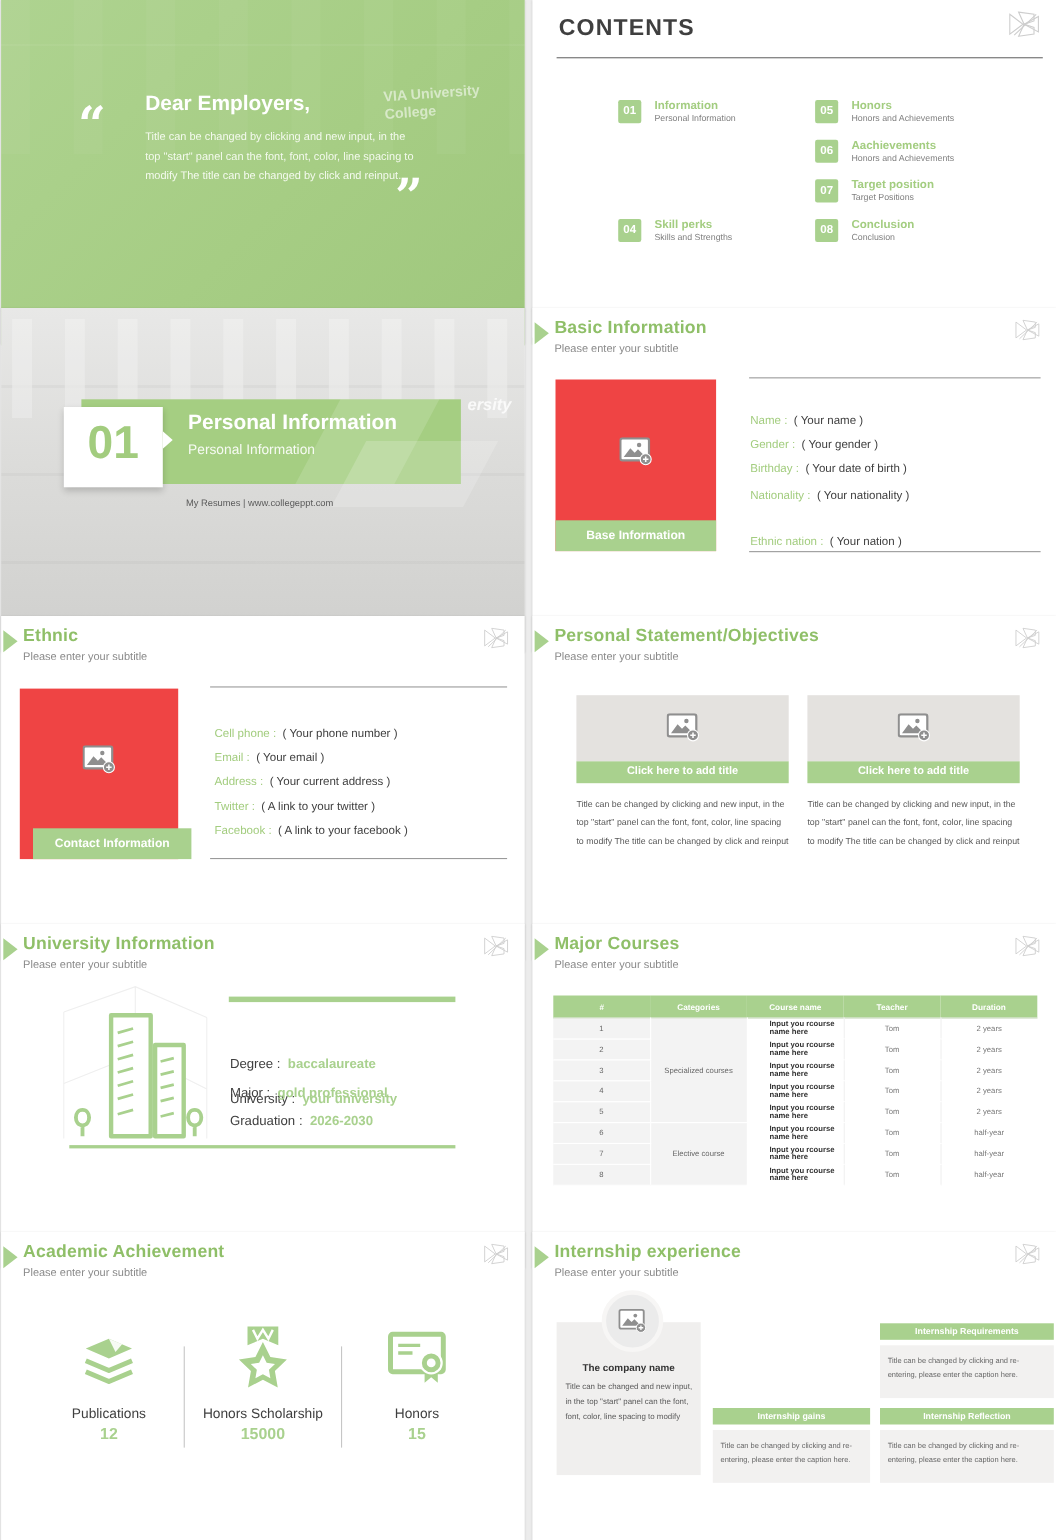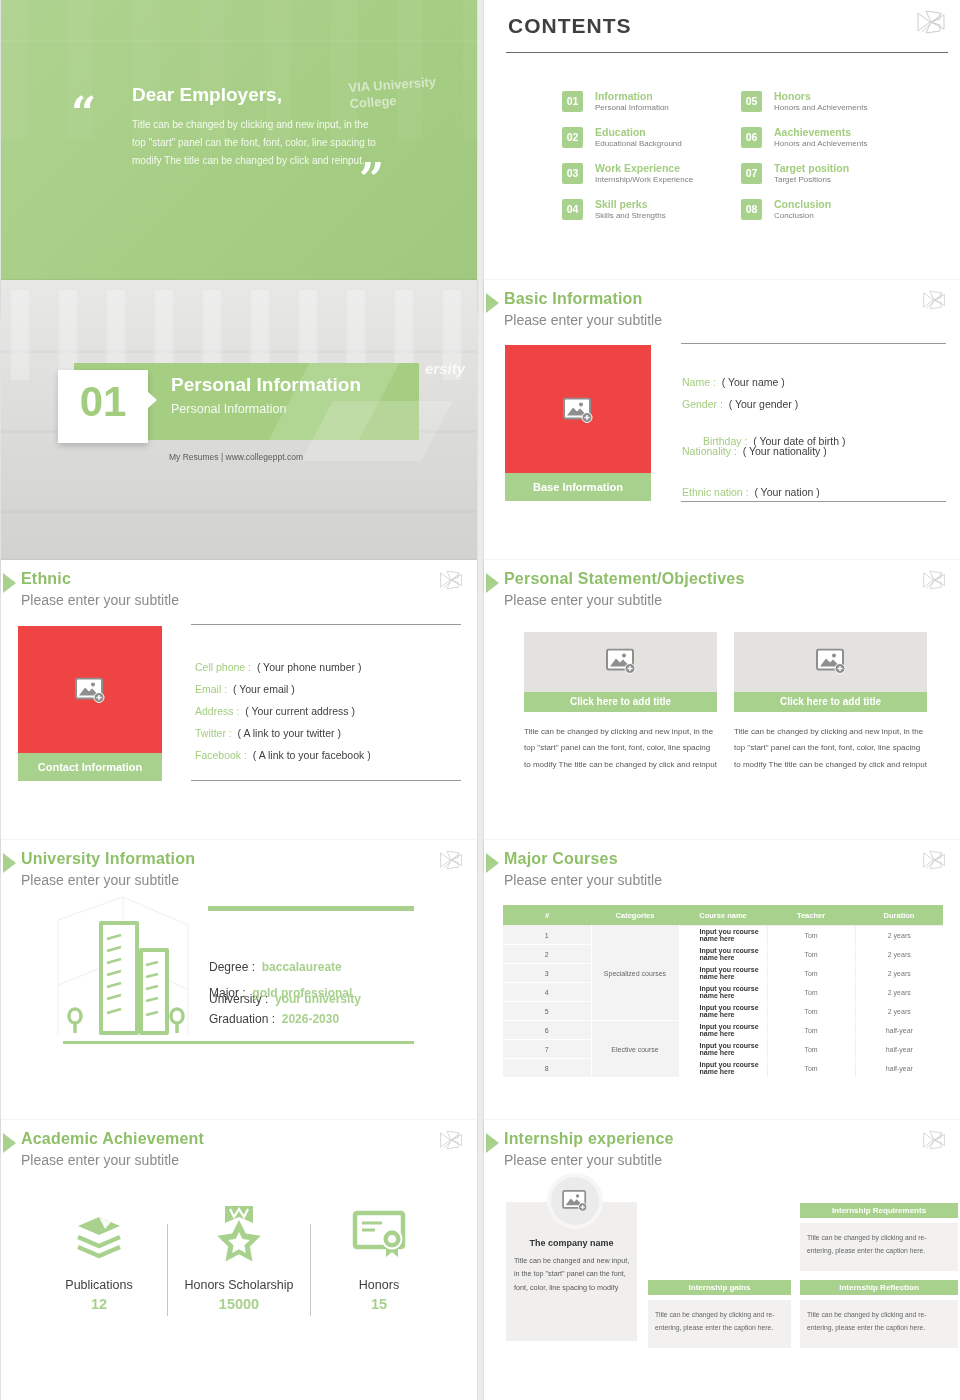--- a/index.html
+++ b/index.html
@@ -5,21 +5,21 @@
   html,body{margin:0;padding:0;}
   body{width:960px;height:1400px;background:#ececec;font-family:"Liberation Sans",sans-serif;}
   .sheet{position:relative;width:960px;height:1400px;background:#ececec;overflow:hidden;}
   .slide{position:absolute;width:476px;height:314px;background:#ffffff;overflow:hidden;box-shadow:0 0 2px rgba(0,0,0,.12);}
   .col-l{left:1px;} .col-r{left:484px;}
   .row-1{top:0;} .row-2{top:280px;} .row-3{top:560px;} .row-4{top:840px;} .row-5{top:1120px;}
 
   
   .marker{position:absolute;left:2px;top:13px;width:0;height:0;border-top:10px solid transparent;border-bottom:10px solid transparent;border-left:13px solid #a9d18e;}
   .sl-title{position:absolute;left:20px;top:10px;font-size:16px;font-weight:bold;color:#8fbf68;letter-spacing:.2px;}
-  .sl-sub{position:absolute;left:20px;top:32px;font-size:14px;color:#8a8a8a;}
+  .sl-sub{position:absolute;left:20px;top:32px;font-size:10px;color:#8a8a8a;}
   .logo-sm{position:absolute;right:14px;top:10px;opacity:.75;}
   .pagenum{position:absolute;right:16px;bottom:8px;font-size:6.5px;color:#9a9a9a;}
 
   
   .cover{background:linear-gradient(135deg,#aed390 0%,#a6cd84 55%,#9fc77d 100%);}
   .cover .ph1{position:absolute;left:0;top:0;width:476px;height:270px;
       background:
         linear-gradient(180deg,rgba(255,255,255,.10) 0 2px,transparent 2px) 0 40px/476px 60px no-repeat,
         linear-gradient(90deg,rgba(255,255,255,.08) 0 26px,transparent 26px 40px) 0 0/66px 140px repeat-x;
       opacity:.5;}
@@ -146,30 +146,20 @@
     <div class="cont-rule"></div>
     <svg class="logo-sm" width="30" height="24" viewBox="0 0 30 24">
         <use href="#g-logo"></use>
       </svg>
 
     <div class="toc-item" style="left:78px;top:91px;">
       <div class="toc-num">01</div>
       <div class="toc-t">Information</div>
       <div class="toc-s">Personal Information</div>
     </div>
-    <div class="toc-item" style="left:78px;top:127px;">
-      <div class="toc-num">02</div>
-      <div class="toc-t">Education</div>
-      <div class="toc-s">Educational Background</div>
-    </div>
-    <div class="toc-item" style="left:78px;top:163px;">
-      <div class="toc-num">03</div>
-      <div class="toc-t">Work Experience</div>
-      <div class="toc-s">Internship/Work Experience</div>
-    </div>
     <div class="toc-item" style="left:78px;top:199px;">
       <div class="toc-num">04</div>
       <div class="toc-t">Skill perks</div>
       <div class="toc-s">Skills and Strengths</div>
     </div>
     <div class="toc-item" style="left:257px;top:91px;">
       <div class="toc-num">05</div>
       <div class="toc-t">Honors</div>
       <div class="toc-s">Honors and Achievements</div>
     </div>
@@ -224,21 +214,21 @@
 
     <div class="rule" style="left:197px;top:63px;width:265px;"></div>
     <div class="frow" style="left:198px;top:95px;">
       <span class="fl">Name :</span>&nbsp;
       <span class="fv">( Your name )</span>
     </div>
     <div class="frow" style="left:198px;top:117px;">
       <span class="fl">Gender :</span>&nbsp;
       <span class="fv">( Your gender )</span>
     </div>
-    <div class="frow" style="left:198px;top:154px;margin-left:21px;">
+    <div class="frow" style="left:198px;top:139px;">
       <span class="fl">Birthday :</span>&nbsp;
       <span class="fv">( Your date of birth )</span>
     </div>
     <div class="frow" style="left:198px;top:161px;max-width:160px;line-height:1.95;">
       <span class="fl">Nationality :</span>&nbsp;
       <span class="fv">( Your nationality )</span>
     </div>
     <div class="frow" style="left:198px;top:205px;">
       <span class="fl">Ethnic nation :</span>&nbsp;
       <span class="fv">( Your nation )</span>
@@ -252,21 +242,21 @@
     <div class="sl-title">Ethnic</div>
     <div class="sl-sub">Please enter your subtitle</div>
     <svg class="logo-sm" width="24" height="20" viewBox="0 0 30 24">
         <use href="#g-logo"></use>
       </svg>
 
     <div class="ph-card" style="left:17px;top:66px;width:144px;height:155px;">
       <svg class="ph-ic" style="top:42%;" width="30" height="27" viewBox="0 0 30 27">
           <use href="#g-imgadd"></use>
         </svg>
-      <div class="ph-label" style="height:28px;font-size:11px;line-height:28px;">Contact Information</div>
+      <div class="ph-label" style="height:28px;font-size:11px;line-height:28px;margin-left:12px;">Contact Information</div>
     </div>
 
     <div class="rule" style="left:190px;top:64px;width:270px;"></div>
     <div class="frow" style="left:194px;top:100px;">
       <span class="fl">Cell phone :</span>&nbsp;
       <span class="fv">( Your phone number )</span>
     </div>
     <div class="frow" style="left:194px;top:122px;">
       <span class="fl">Email :</span>&nbsp;
       <span class="fv">( Your email )</span>

